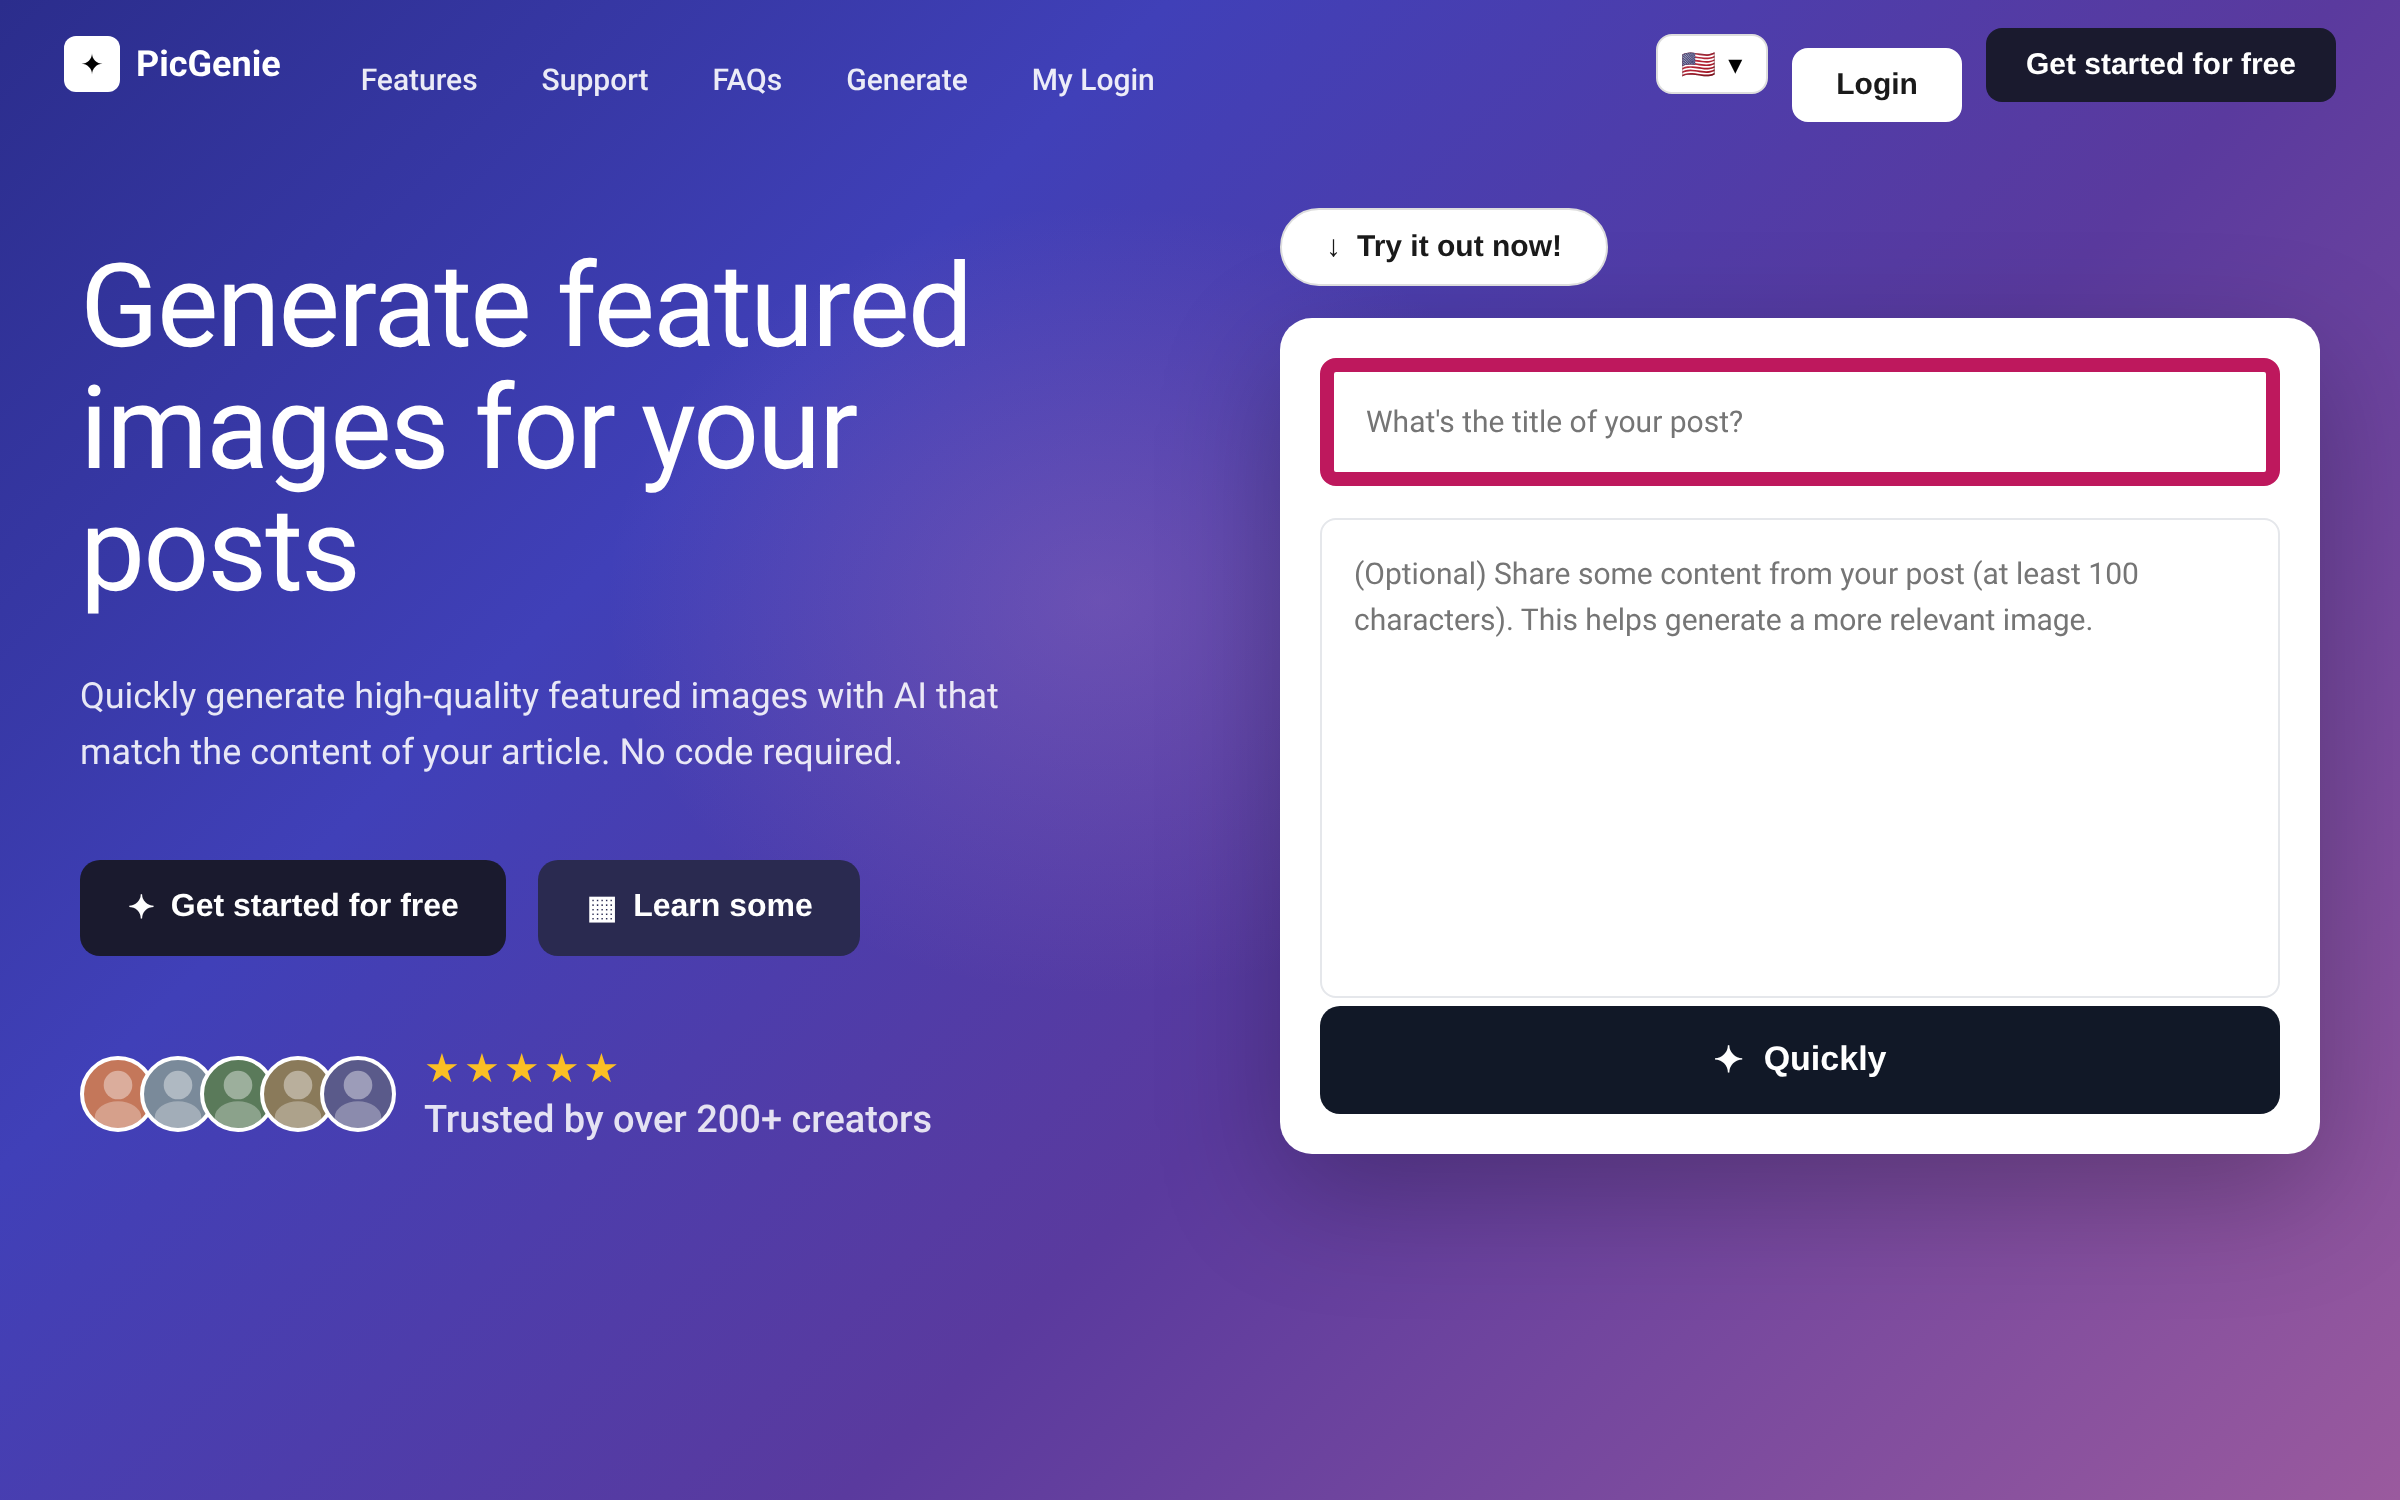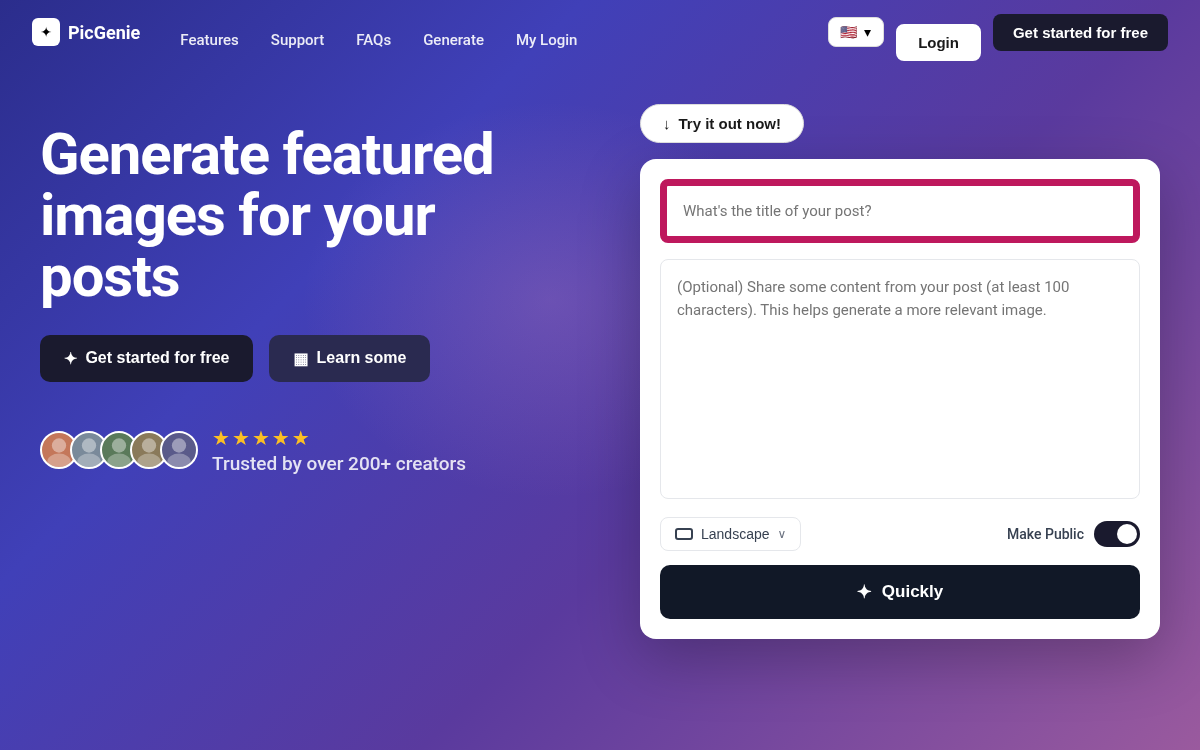--- a/index.html
+++ b/index.html
@@ -140,21 +140,21 @@
     
     .left-panel {
       flex: 1;
       max-width: 560px;
       padding-top: 20px;
     }
 
     .hero-title {
       color: white;
       font-size: 58px;
-      font-weight: 700;
+      font-weight: 400;
       line-height: 1.05;
       margin-bottom: 28px;
       letter-spacing: -1px;
     }
 
     .hero-subtitle {
       color: rgba(255,255,255,0.88);
       font-size: 18px;
       line-height: 1.55;
       margin-bottom: 40px;
@@ -419,20 +419,21 @@
       </button>
       <button class="btn-login">Login</button>
       <button class="btn-cta-nav">Get started for free</button>
     </div>
   </nav>
 
   <div class="main-content">
 
     <div class="left-panel">
       <h1 class="hero-title">Generate featured images for your posts</h1>
+      <p class="hero-subtitle">Quickly generate high-quality featured images with AI that match the content of your article. No code required.</p>
 
       <div class="hero-buttons">
         <button class="btn-hero-primary">
           <span>✦</span>
           <span>Get started for free</span>
         </button>
         <button class="btn-hero-secondary">
           <span>▦</span>
           <span>Learn some</span>
         </button>
@@ -488,32 +489,20 @@
       <button class="try-it-btn">
         <span>↓</span>
         <span>Try it out now!</span>
       </button>
 
       <div class="generate-card">
         <textarea class="title-input" rows="1" placeholder="What's the title of your post?" style=""></textarea>
 
         <textarea class="content-textarea" placeholder="(Optional) Share some content from your post (at least 100 characters). This helps generate a more relevant image." style=""></textarea>
 
-        <div class="card-footer">
-          <button class="landscape-btn">
-            <span class="landscape-icon"></span>
-            <span>Landscape</span>
-            <span class="chevron">∨</span>
-          </button>
-
-          <div class="make-public">
-            <span>Make Public</span>
-            <div class="toggle"></div>
-          </div>
-        </div>
 
         <button class="btn-generate">
           <span class="sparkle-icon">✦</span>
           <span>Quickly</span>
         </button>
       </div>
     </div>
 
   </div>
 </div>

